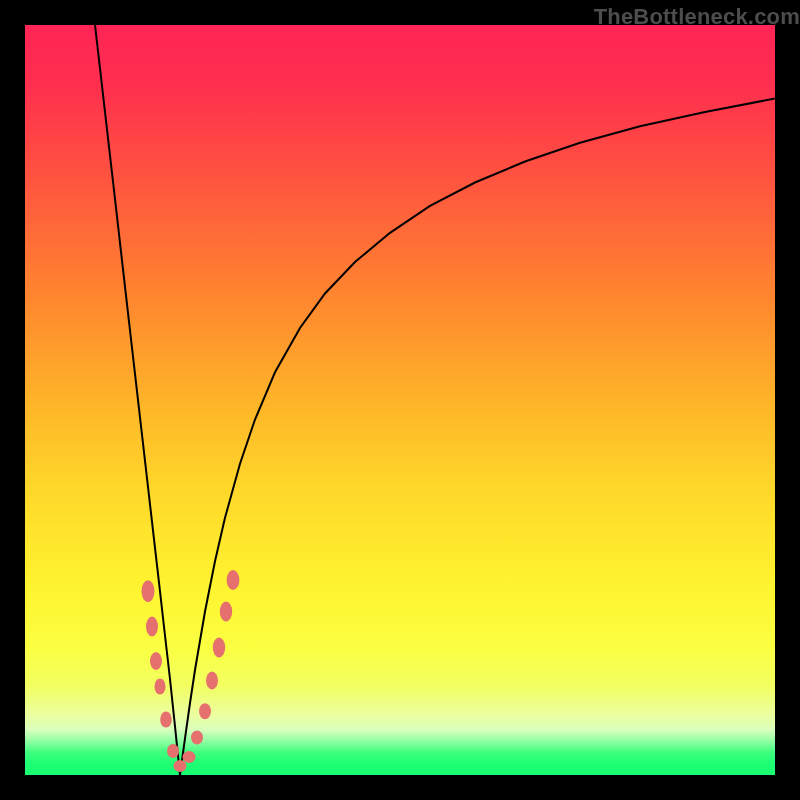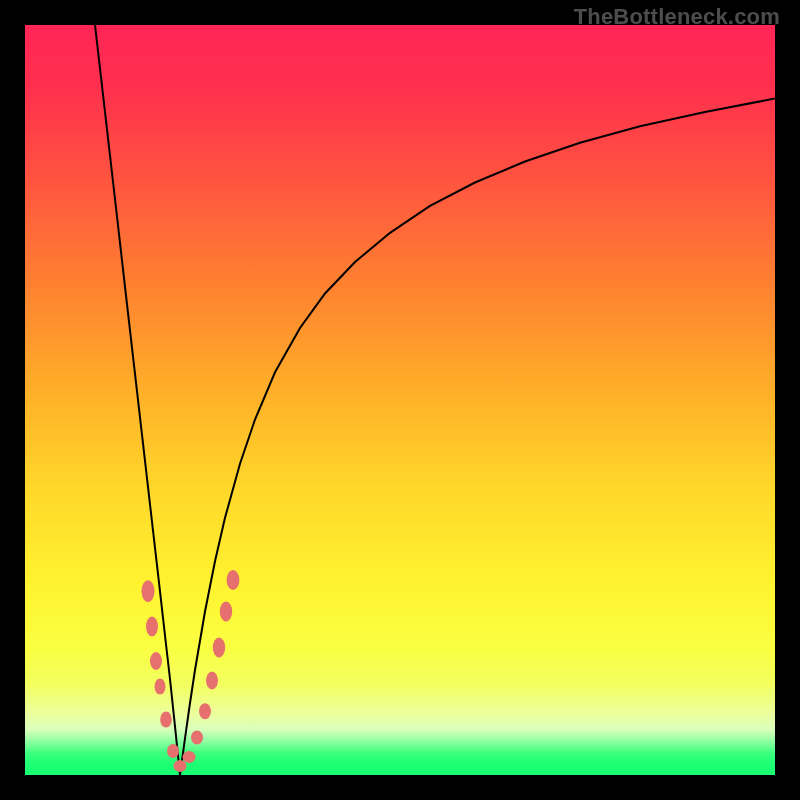--- a/index.html
+++ b/index.html
@@ -34,21 +34,21 @@
     width: 750px; height: 750px;
   }
   .curve-svg path {
     fill: none;
     stroke: #000;
     stroke-width: 2;
   }
   .watermark {
     position: absolute;
     top: 4px;
-    right: 20px;
+    right: 0;
     font-family: Arial, Helvetica, sans-serif;
     font-size: 22px;
     font-weight: 600;
     color: #4d4d4d;
     letter-spacing: 0.2px;
   }
   .bead {
     fill: #e5706e;
     stroke: none;
   }

